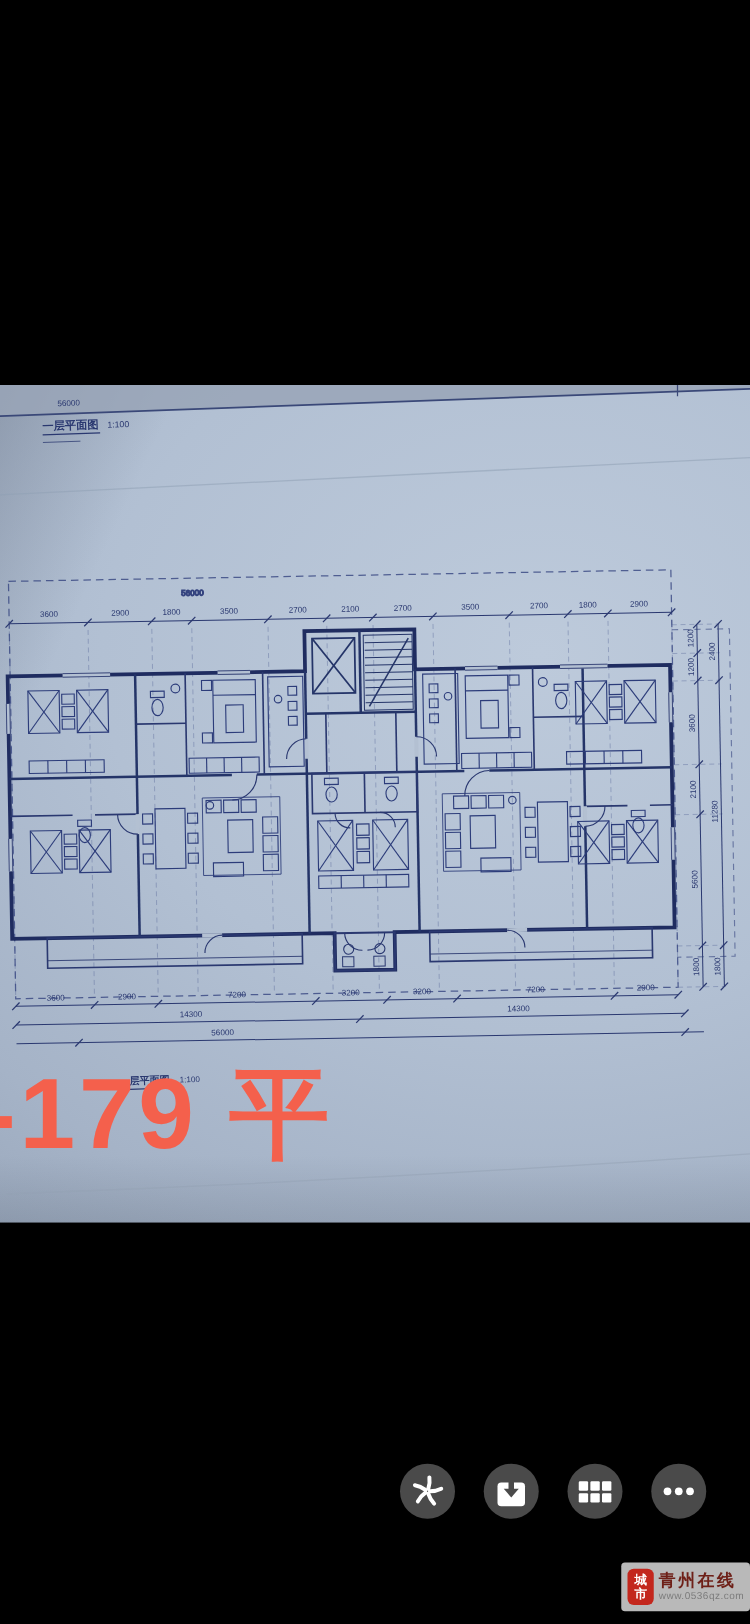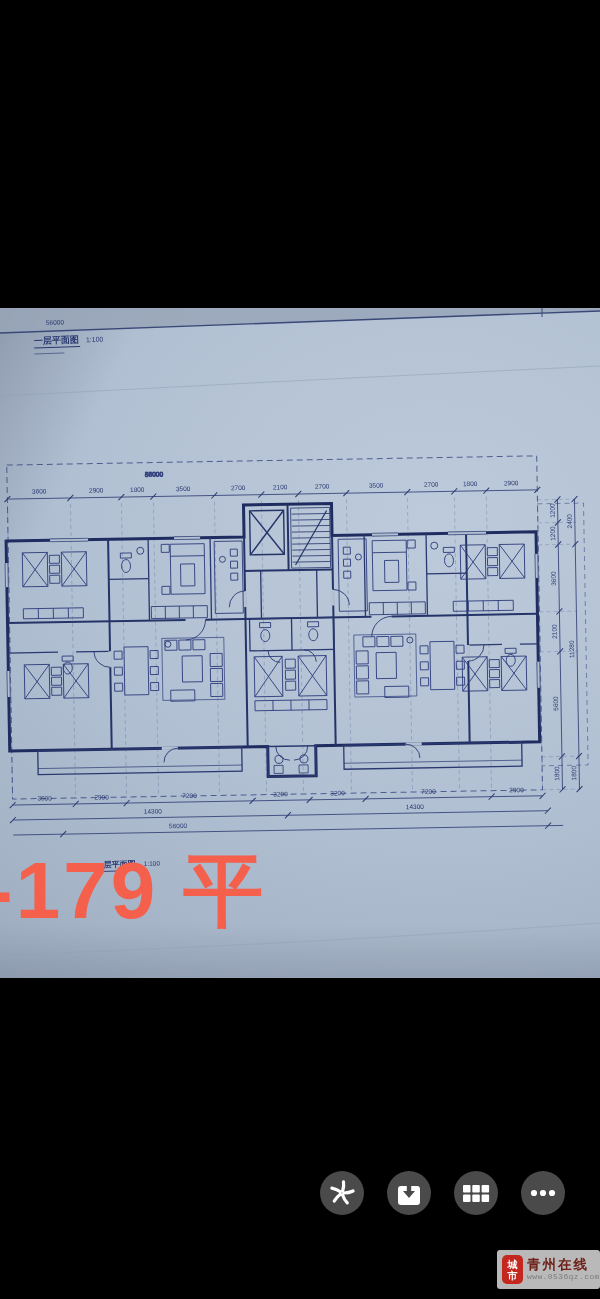--- a/index.html
+++ b/index.html
@@ -21,21 +21,21 @@
   .tool-btn{position:absolute;width:44px;height:44px;border-radius:50%;background:#4a4a4a;
     display:flex;align-items:center;justify-content:center;}
   
   .watermark{position:absolute;right:0;bottom:10px;width:103px;height:39px;
     background:rgba(201,201,201,.92);border-radius:3px;display:flex;align-items:center;}
   .seal{width:21px;height:29px;margin-left:5px;background:#c3271d;border-radius:5px;
     color:#fff;font-size:10px;line-height:11px;text-align:center;font-weight:bold;
     display:flex;flex-direction:column;justify-content:center;}
   .wm-right{margin-left:4px;display:flex;flex-direction:column;}
   .wm-name{font-size:13.5px;font-weight:bold;color:#6e2018;letter-spacing:2px;line-height:15px;}
-  .wm-url{font-size:8px;color:#7c7c7c;line-height:10px;letter-spacing:.4px;font-family:Liberation Mono, monospace;}
+  .wm-url{font-size:8px;color:#7c7c7c;line-height:10px;letter-spacing:.4px;}
   
   text{font-family:"Liberation Sans", sans-serif;fill:#2a3870;}
   .t6{font-size:6.5px;} .t7{font-size:7px;} .t9{font-size:9px;font-weight:bold;}
   .t8{font-size:8px;font-weight:bold;}
 </style>
 </head>
 <body>
 
 <div class="screen">
 

